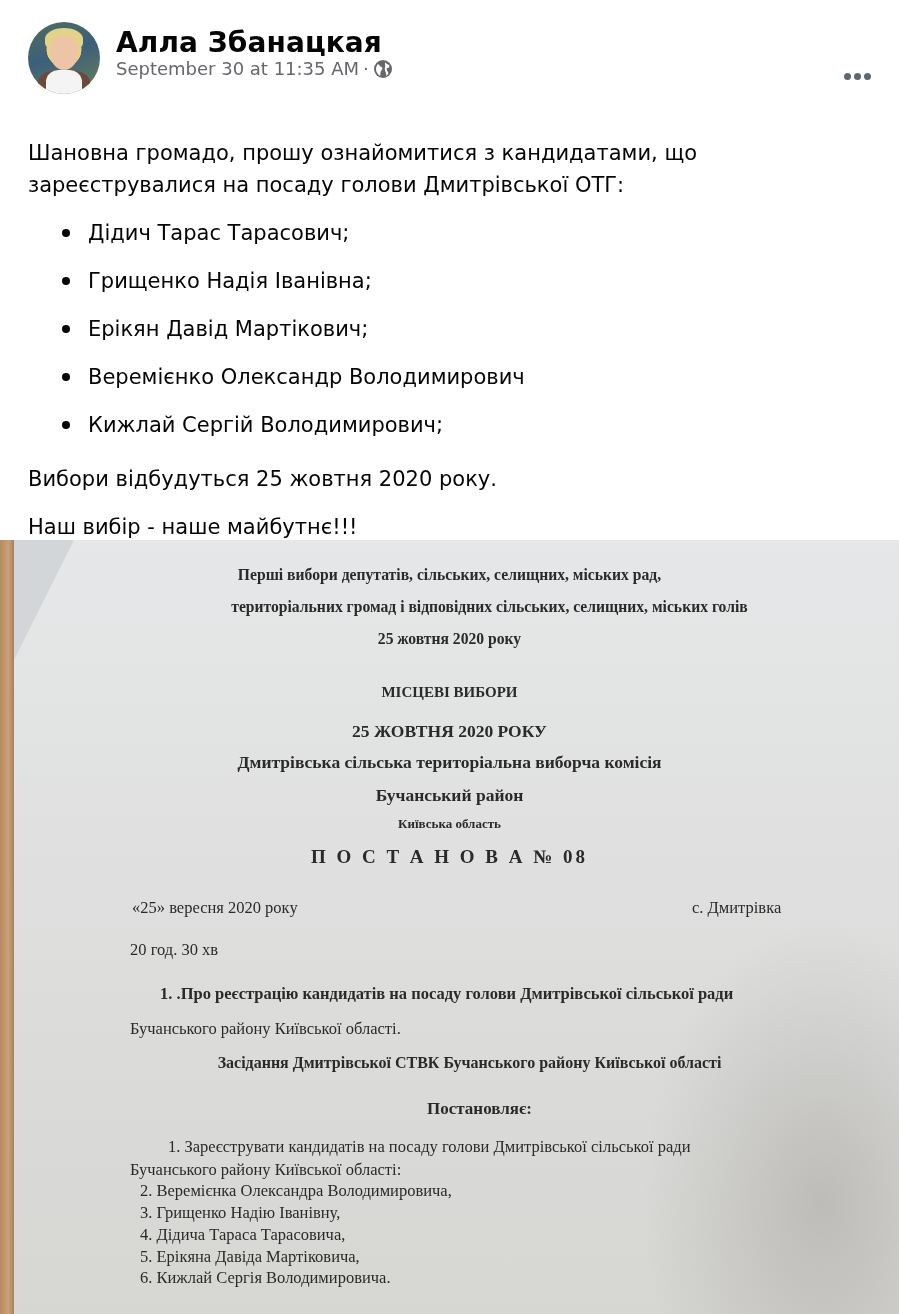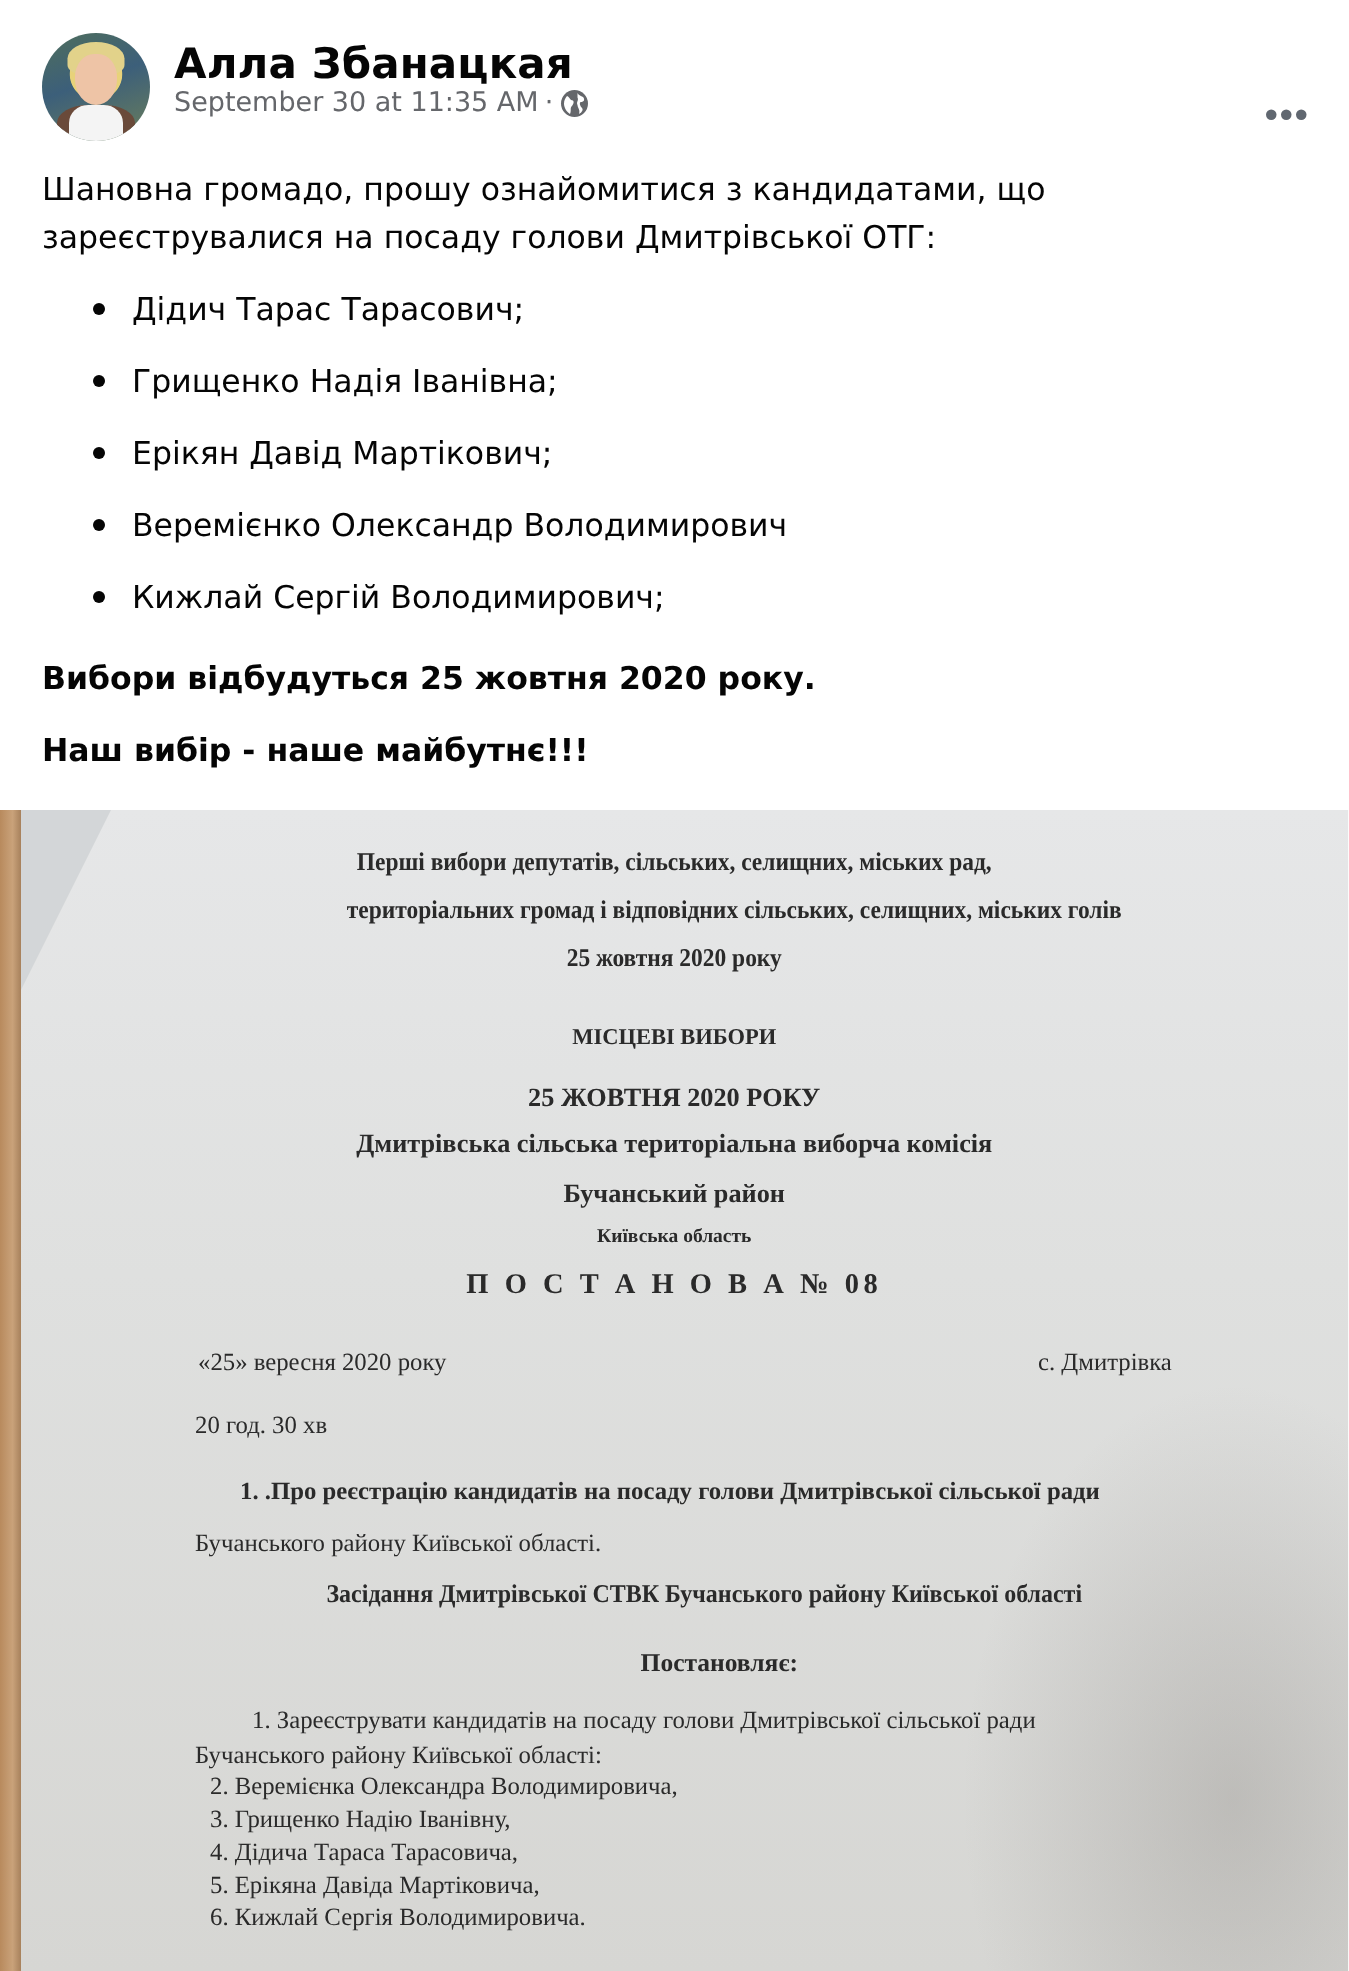--- a/index.html
+++ b/index.html
@@ -19,25 +19,25 @@
   .author-name { position: absolute; left: 88px; top: 4px; font-size: 28px; font-weight: 600; color: #050505; white-space: nowrap; letter-spacing: 0.1px; }
   .meta { position: absolute; left: 88px; top: 36px; font-size: 18px; color: #65676b; white-space: nowrap; display: flex; align-items: center; }
   .meta .dot { margin: 0 4px; }
   .globe-icon { width: 20px; height: 20px; display: inline-block; }
 
   .more-button { position: absolute; left: 806px; top: 36px; width: 46px; height: 36px; display: flex; align-items: center; justify-content: center; gap: 3px; cursor: pointer; }
   .more-button span { width: 7px; height: 7px; border-radius: 50%; background: #606770; display: block; }
 
   .post-text { position: absolute; left: 28px; top: 110px; width: 850px; font-size: 21px; line-height: 32px; color: #050505; }
   .post-text p { margin: 0; }
-  .post-text .intro { margin-bottom: 14px; }
+  .post-text .intro { margin-bottom: 14px; margin-top: 27px; }
   .post-text ul { list-style: none; margin: 0 0 8px 0; padding: 0; }
   .post-text li { position: relative; padding-left: 60px; height: 48px; line-height: 36px; }
   .post-text li::before { content: ""; position: absolute; left: 34px; top: 14px; width: 8px; height: 8px; border-radius: 50%; background: #050505; }
-  .post-text .closing { margin-top: 0; height: 48px; line-height: 32px; font-weight: bold; }
+  .post-text .closing { margin-top: 0; height: 48px; line-height: 32px; }
 
   .photo { position: absolute; left: 0; top: 540px; width: 899px; height: 774px; overflow: hidden;
            background: linear-gradient(180deg, #e6e7e8 0%, #dfe0df 40%, #d6d6d3 100%); }
   .photo .tape-strip { position: absolute; left: 0; top: 0; width: 14px; height: 774px;
            background: linear-gradient(90deg, #b88a5d, #c9a27a 60%, #a7815c); }
   .photo .fold { position: absolute; left: 14px; top: 0; width: 0; height: 0; border-top: 120px solid #d3d6d8; border-right: 60px solid transparent; }
   .photo .shadow-right { position: absolute; left: 640px; top: 380px; width: 260px; height: 400px;
            background: radial-gradient(ellipse at 70% 70%, rgba(120,115,110,0.28), rgba(120,115,110,0) 70%); }
 
   .doc { position: absolute; left: 0; top: 0; width: 899px; height: 774px; font-family: "Liberation Serif", "DejaVu Serif", serif; color: #2a2a2a; padding-left: 30px; }

